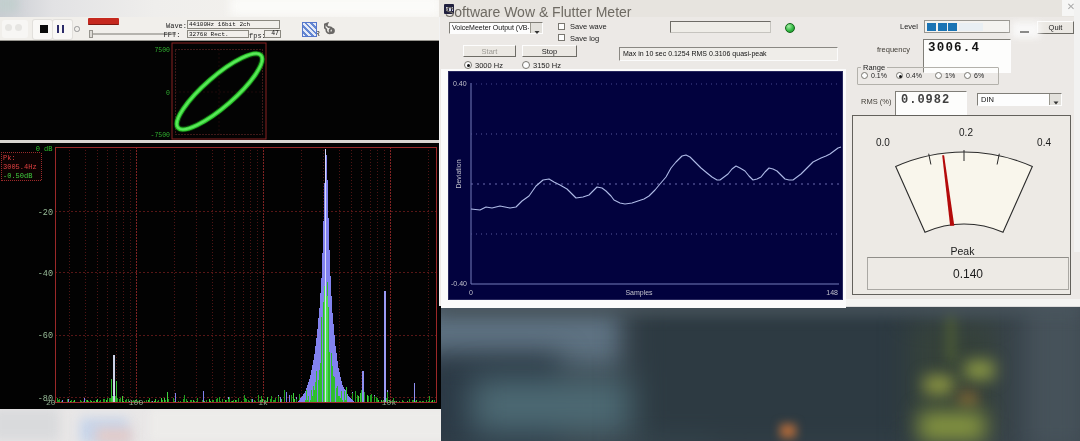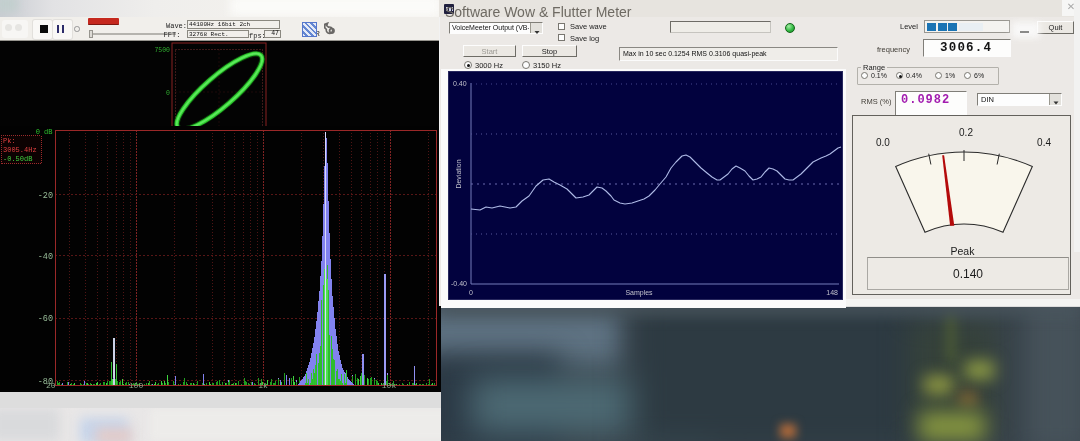--- a/index.html
+++ b/index.html
@@ -79,21 +79,21 @@
 <ellipse cx="219.5" cy="50.5" rx="55" ry="15" transform="rotate(-41 219.5 50.5)" fill="none" stroke="#2ecc2e" stroke-width="4.2"></ellipse>
 <ellipse cx="219.5" cy="50.5" rx="55" ry="15" transform="rotate(-41 219.5 50.5)" fill="none" stroke="#5ce85c" stroke-width="2"></ellipse>
 <g font-family="Liberation Mono, monospace" font-size="6.5" fill="#2fae2f" text-anchor="end">
 <text x="170" y="11">7500</text>
 <text x="170" y="53.5">0</text>
 <text x="170" y="96">-7500</text>
 </g>
 </svg></div>
 <div class="abs" style="left:0;top:140px;width:441px;height:3px;background:#d8d5d0;"></div>
 
-<div class="abs" style="left:0;top:126px;width:441px;height:266px;"><svg width="441" height="266" viewBox="0 0 441 266" shape-rendering="crispEdges">
+<div class="abs" style="left:0;top:143px;width:441px;height:266px;"><svg width="441" height="266" viewBox="0 0 441 266" shape-rendering="crispEdges">
 <rect width="441" height="266" fill="#020202"></rect>
 <path d="M69.6 4V259M85.5 4V259M97.8 4V259M107.8 4V259M116.3 4V259M123.7 4V259M130.2 4V259M174.2 4V259M196.6 4V259M212.5 4V259M224.8 4V259M234.8 4V259M243.3 4V259M250.7 4V259M257.2 4V259M301.2 4V259M323.6 4V259M339.5 4V259M351.8 4V259M361.8 4V259M370.3 4V259M377.7 4V259M384.2 4V259M428.2 4V259" stroke="#4f1414" stroke-width="1" stroke-dasharray="1 2" fill="none"></path>
 <path d="M136.0 4V259M263.0 4V259M390.0 4V259" stroke="#7f2222" stroke-width="1" stroke-dasharray="2 1" fill="none"></path>
 <path d="M55 68.5H436M55 129.6H436M55 192.0H436M55 254.5H436" stroke="#571616" stroke-width="1" stroke-dasharray="2 2" fill="none"></path>
 <rect x="55" y="4" width="381" height="255" fill="none" stroke="#9b2828" stroke-width="1"></rect>
 <path d="M57.0 259v-4.3M58.5 259v-2.1M59.9 259v-3.1M61.4 259v-0.9M67.2 259v-3.1M71.5 259v-2.5M73.0 259v-1.1M80.2 259v-2.3M81.7 259v-0.9M83.1 259v-1.3M86.0 259v-1.6M88.9 259v-0.9M90.4 259v-2.0M93.3 259v-1.2M94.7 259v-1.1M99.1 259v-1.0M100.5 259v-2.0M103.4 259v-3.3M104.9 259v-2.8M107.8 259v-4.0M109.2 259v-3.8M110.7 259v-4.0M113.6 259v-6.7M115.0 259v-6.5M116.5 259v-1.9M117.9 259v-4.4M119.4 259v-2.7M120.8 259v-4.4M125.2 259v-2.5M126.6 259v-3.0M128.1 259v-3.4M132.4 259v-1.1M133.9 259v-2.0M135.3 259v-2.2M136.8 259v-3.4M138.2 259v-1.5M139.7 259v-2.1M144.0 259v-1.5M146.9 259v-1.9M149.8 259v-4.2M151.2 259v-0.8M157.0 259v-0.7M158.5 259v-2.5M162.8 259v-2.0M165.7 259v-2.4M168.6 259v-2.7M173.0 259v-4.2M174.4 259v-1.3M178.8 259v-1.0M180.2 259v-1.1M183.1 259v-3.4M184.6 259v-7.0M186.0 259v-3.0M190.4 259v-2.0M191.8 259v-2.1M194.7 259v-1.4M196.2 259v-1.5M197.6 259v-4.3M202.0 259v-2.3M206.3 259v-2.1M212.1 259v-2.0M213.6 259v-2.3M216.5 259v-3.3M217.9 259v-4.3M219.4 259v-5.1M220.8 259v-1.5M222.3 259v-2.6M226.6 259v-2.2M228.1 259v-4.0M229.5 259v-4.8M231.0 259v-1.1M233.9 259v-1.6M236.8 259v-1.8M238.2 259v-4.0M241.1 259v-1.3M244.0 259v-7.2M245.5 259v-4.2M246.9 259v-3.3M248.4 259v-2.5M249.8 259v-1.5M251.3 259v-3.2M254.2 259v-1.7M255.6 259v-1.2M258.5 259v-6.6M260.0 259v-1.6M261.4 259v-6.2M264.3 259v-1.5M265.8 259v-1.9M270.1 259v-3.1M271.6 259v-5.8M273.0 259v-2.1M274.5 259v-2.2M275.9 259v-4.2M278.8 259v-6.7M284.6 259v-12.1M291.9 259v-6.6M296.2 259v-4.0M299.1 259v-8.1M302.0 259v-4.7M303.5 259v-1.3M304.9 259v-1.4M307.8 259v-1.6M309.3 259v-0.9M310.7 259v-2.2M312.2 259v-1.6M315.1 259v-0.8M316.5 259v-1.5M318.0 259v-1.0M319.4 259v-3.3M320.9 259v-1.2M329.6 259v-1.7M331.0 259v-2.6M332.5 259v-2.3M338.3 259v-2.4M339.7 259v-2.5M341.2 259v-2.3M342.6 259v-1.6M344.1 259v-2.6M347.0 259v-1.7M348.4 259v-1.2M351.3 259v-2.0M352.8 259v-9.5M355.7 259v-11.3M357.1 259v-6.6M361.5 259v-11.8M364.4 259v-10.4M368.7 259v-6.4M370.2 259v-7.1M371.6 259v-8.4M374.5 259v-6.4M376.0 259v-5.3M377.4 259v-4.2M383.2 259v-2.2M384.7 259v-7.8M386.1 259v-3.7M387.6 259v-11.0M389.0 259v-1.6M390.5 259v-0.8M391.9 259v-1.2M393.4 259v-4.3M394.8 259v-0.9M399.2 259v-1.5M402.1 259v-1.6M403.5 259v-0.9M409.3 259v-3.4M412.2 259v-1.6M413.7 259v-1.8M415.1 259v-1.2M419.5 259v-1.0M420.9 259v-1.3M422.4 259v-1.0M423.8 259v-1.4M426.7 259v-2.3M428.2 259v-0.8M429.6 259v-5.9M431.1 259v-1.0M434.0 259v-2.2" stroke="#1f9e1f" stroke-width="1" fill="none"></path>
 <path d="M70.1 259v-0.9M74.4 259v-1.7M87.5 259v-2.4M91.8 259v-1.5M96.2 259v-1.7M97.6 259v-3.3M106.3 259v-2.2M112.1 259v-6.1M122.3 259v-6.5M123.7 259v-1.2M148.3 259v-1.9M154.1 259v-1.3M155.6 259v-3.0M161.4 259v-3.9M164.3 259v-4.2M167.2 259v-9.6M187.5 259v-1.0M193.3 259v-2.5M204.9 259v-1.4M209.2 259v-2.6M210.7 259v-1.4M225.2 259v-1.6M232.4 259v-0.8M235.3 259v-2.5M262.9 259v-3.4M267.2 259v-4.8M281.7 259v-3.1M293.3 259v-9.1M294.8 259v-3.0M306.4 259v-1.2M326.7 259v-2.8M328.1 259v-1.8M333.9 259v-3.0M335.4 259v-2.8M336.8 259v-2.7M345.5 259v-1.8M349.9 259v-1.2M358.6 259v-6.1M360.0 259v-9.3M367.3 259v-6.6M378.9 259v-1.8M381.8 259v-2.4M396.3 259v-1.2M407.9 259v-1.0M416.6 259v-1.7M432.5 259v-2.2" stroke="#3ed43e" stroke-width="1" fill="none"></path>
 <path d="M62.8 259v-1.7M68.6 259v-2.8M84.6 259v-3.9M129.5 259v-1.0M152.7 259v-1.1M175.9 259v-8.9M203.4 259v-10.9M252.7 259v-2.6M280.3 259v-5.0M286.1 259v-10.0M289.0 259v-6.9M325.2 259v-1.9M362.9 259v-10.3" stroke="#8080ee" stroke-width="1" fill="none"></path>
 <polygon points="298,259.0 305,249.0 310,235.0 314,215.0 317,191.0 319.5,165.0 321.5,135.0 322.8,103.0 323.8,67.0 324.8,29.0 325.4,12.0 326,7.0 326.6,13.0 327.4,32.0 328.4,71.0 329.5,107.0 330.8,141.0 332.6,171.0 335.5,203.0 338.5,225.0 342.5,242.0 348,252.0 354,259.0" fill="#8282ef"></polygon>
 <path d="M305.0 259v-2.0M306.3 259v-2.0M307.6 259v-2.0M308.9 259v-2.0M310.2 259v-2.0M311.5 259v-4.6M312.8 259v-6.2M314.1 259v-11.9M315.4 259v-13.6M316.7 259v-30.9M318.0 259v-22.4M319.3 259v-32.4M320.6 259v-39.3M321.9 259v-84.9M323.2 259v-100.2M324.5 259v-67.3M325.8 259v-88.2M327.1 259v-120.0M328.4 259v-94.9M329.7 259v-50.1M331.0 259v-49.4M332.3 259v-36.0M333.6 259v-25.8M334.9 259v-24.9M336.2 259v-11.5M337.5 259v-15.8M338.8 259v-6.5M340.1 259v-4.0M341.4 259v-2.4M342.7 259v-2.0M344.0 259v-2.0M345.3 259v-2.0M346.6 259v-2.0" stroke="#2dbd2d" stroke-width="1" fill="none"></path>
@@ -188,35 +188,35 @@
   <div class="abs" style="left:2px;top:1.5px;width:9px;height:8px;background:#1b74b4;"></div>
   <div class="abs" style="left:12.5px;top:1.5px;width:9px;height:8px;background:#1b74b4;"></div>
   <div class="abs" style="left:23px;top:1.5px;width:9px;height:8px;background:#1b74b4;"></div>
   <div class="abs" style="left:33.5px;top:1.5px;width:24px;height:8px;background:#e9eff3;"></div>
 </div>
 <div class="abs raised" style="left:1037px;top:21px;width:37px;height:13px;font-size:7.5px;color:#1c1c1c;text-align:center;line-height:11px;">Quit</div>
 <div class="abs" style="left:1012px;top:22px;width:28px;height:16px;background:#fbfbfb;filter:blur(3px);opacity:0.85;"></div>
 <div class="abs" style="left:1020px;top:31px;width:9px;height:2px;background:#8a8a88;"></div>
 
 <div class="abs lbl" style="left:877px;top:44.5px;font-size:7.5px;color:#44403a;">frequency</div>
-<div class="abs sunken" style="left:923px;top:39px;width:88px;height:18px;background:#fdfdfc;font-family:'Liberation Mono',monospace;font-weight:bold;font-size:12.5px;letter-spacing:1.2px;color:#141414;line-height:17px;padding-left:16px;">3006.4</div>
+<div class="abs sunken" style="left:923px;top:39px;width:88px;height:34px;background:#fdfdfc;font-family:'Liberation Mono',monospace;font-weight:bold;font-size:12.5px;letter-spacing:1.2px;color:#141414;line-height:17px;padding-left:4px;">3006.4</div>
 
 <div class="abs" style="left:857px;top:67px;width:142px;height:18px;border:1px solid #b3b1ab;border-radius:1px;"></div>
 <div class="abs lbl" style="left:861px;top:63px;background:#ece9e6;padding:0 2px;text-align:center;">Range</div>
 <div class="radio" style="left:861px;top:72px;width:7px;height:7px;"></div>
 <div class="abs lbl" style="left:871px;top:71.5px;font-size:7px;">0.1%</div>
 <div class="radio sel" style="left:896px;top:72px;width:7px;height:7px;"></div>
 <div class="abs lbl" style="left:906px;top:71.5px;font-size:7px;">0.4%</div>
 <div class="radio" style="left:935px;top:72px;width:7px;height:7px;"></div>
 <div class="abs lbl" style="left:945px;top:71.5px;font-size:7px;">1%</div>
 <div class="radio" style="left:964px;top:72px;width:7px;height:7px;"></div>
 <div class="abs lbl" style="left:974px;top:71.5px;font-size:7px;">6%</div>
 
 <div class="abs lbl" style="left:861px;top:96.5px;color:#44403a;">RMS (%)</div>
-<div class="abs sunken" style="left:895px;top:91px;width:72px;height:30px;background:#fdfdfc;font-family:'Liberation Mono',monospace;font-weight:bold;font-size:12px;letter-spacing:1px;color:#a21caf;line-height:17px;padding-left:5px;">0.0982</div>
+<div class="abs sunken" style="left:895px;top:91px;width:72px;height:30px;background:#fdfdfc;font-family:'Liberation Mono',monospace;font-weight:bold;font-size:12px;letter-spacing:1px;color:#404040;line-height:17px;padding-left:5px;">0.0982</div>
 <div class="abs sunken" style="left:977px;top:93px;width:85px;height:13px;background:#fdfdfd;">
   <div style="font-size:7.5px;color:#111;line-height:11px;padding-left:3px;">DIN</div>
   <div class="abs" style="right:0;top:0;width:12px;height:11px;background:#e3e1dc;border-left:1px solid #9a988f;">
     <svg width="12" height="11">
           <path d="M3.5 4.5 L8.5 4.5 L6 7.5 Z" fill="#333"></path>
         </svg>
   </div>
 </div>
 
 <div class="abs" style="left:852px;top:115px;width:219px;height:180px;border:1px solid #63615c;background:#edeae5;">

